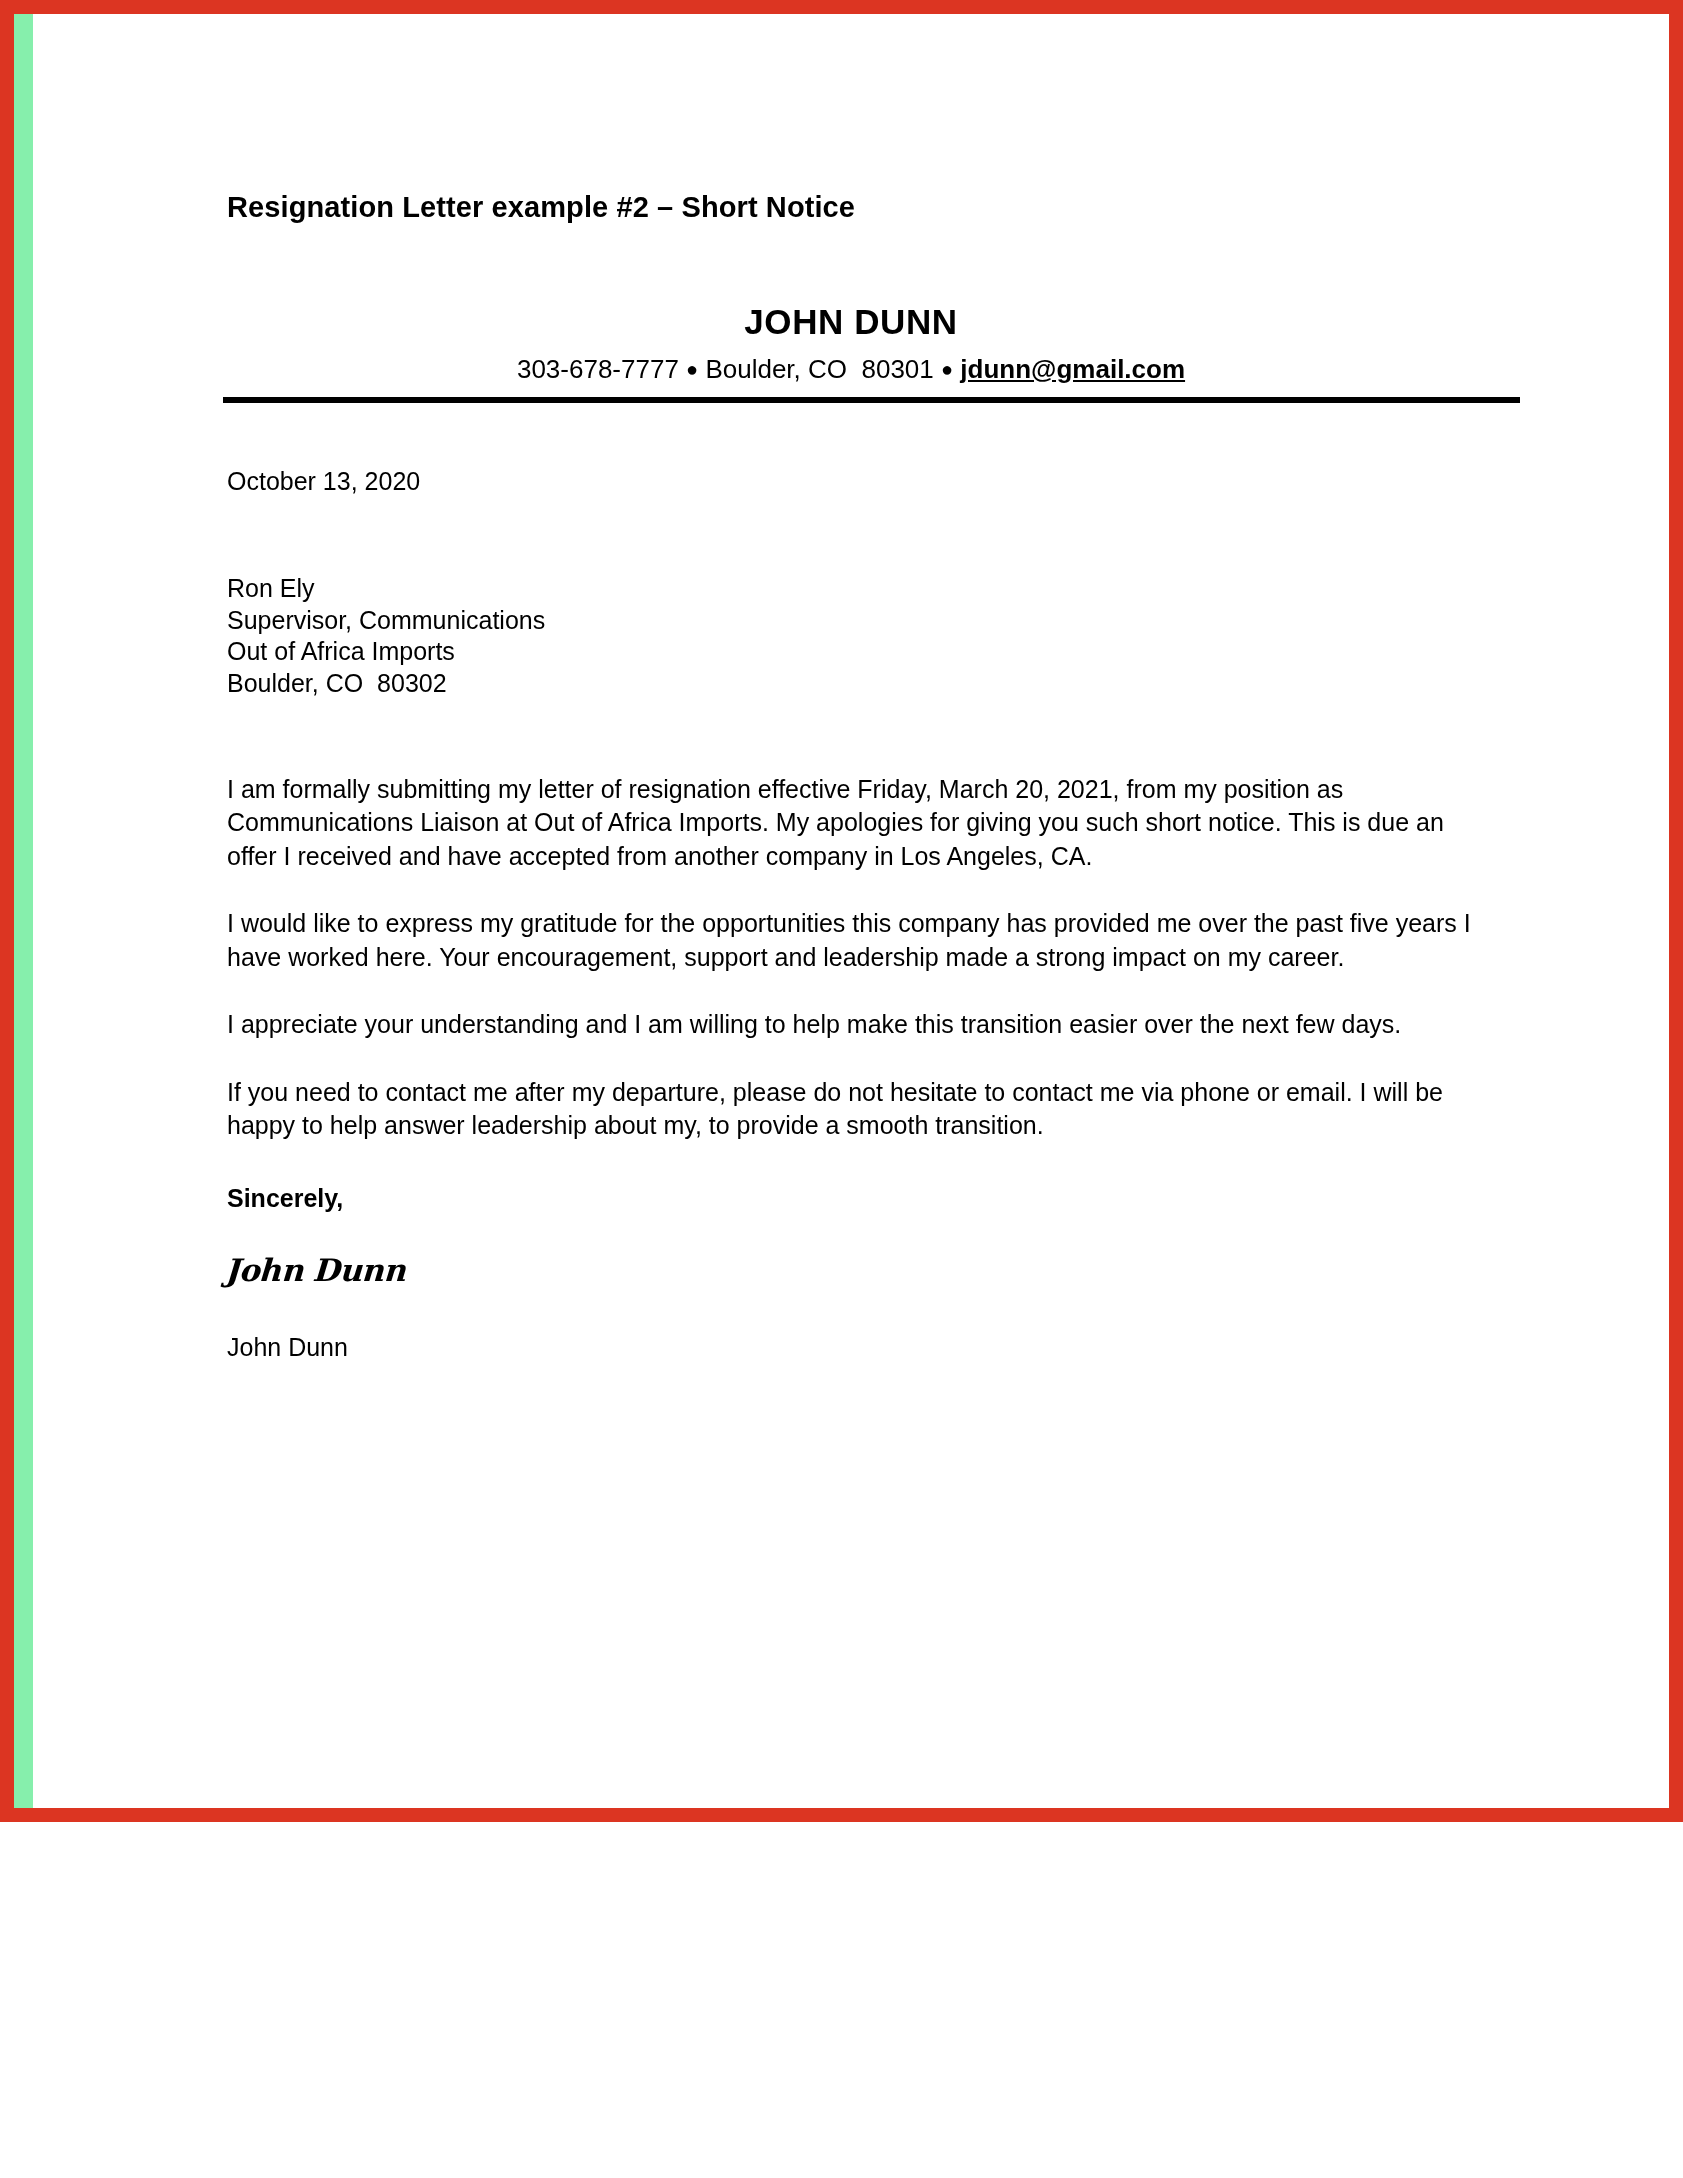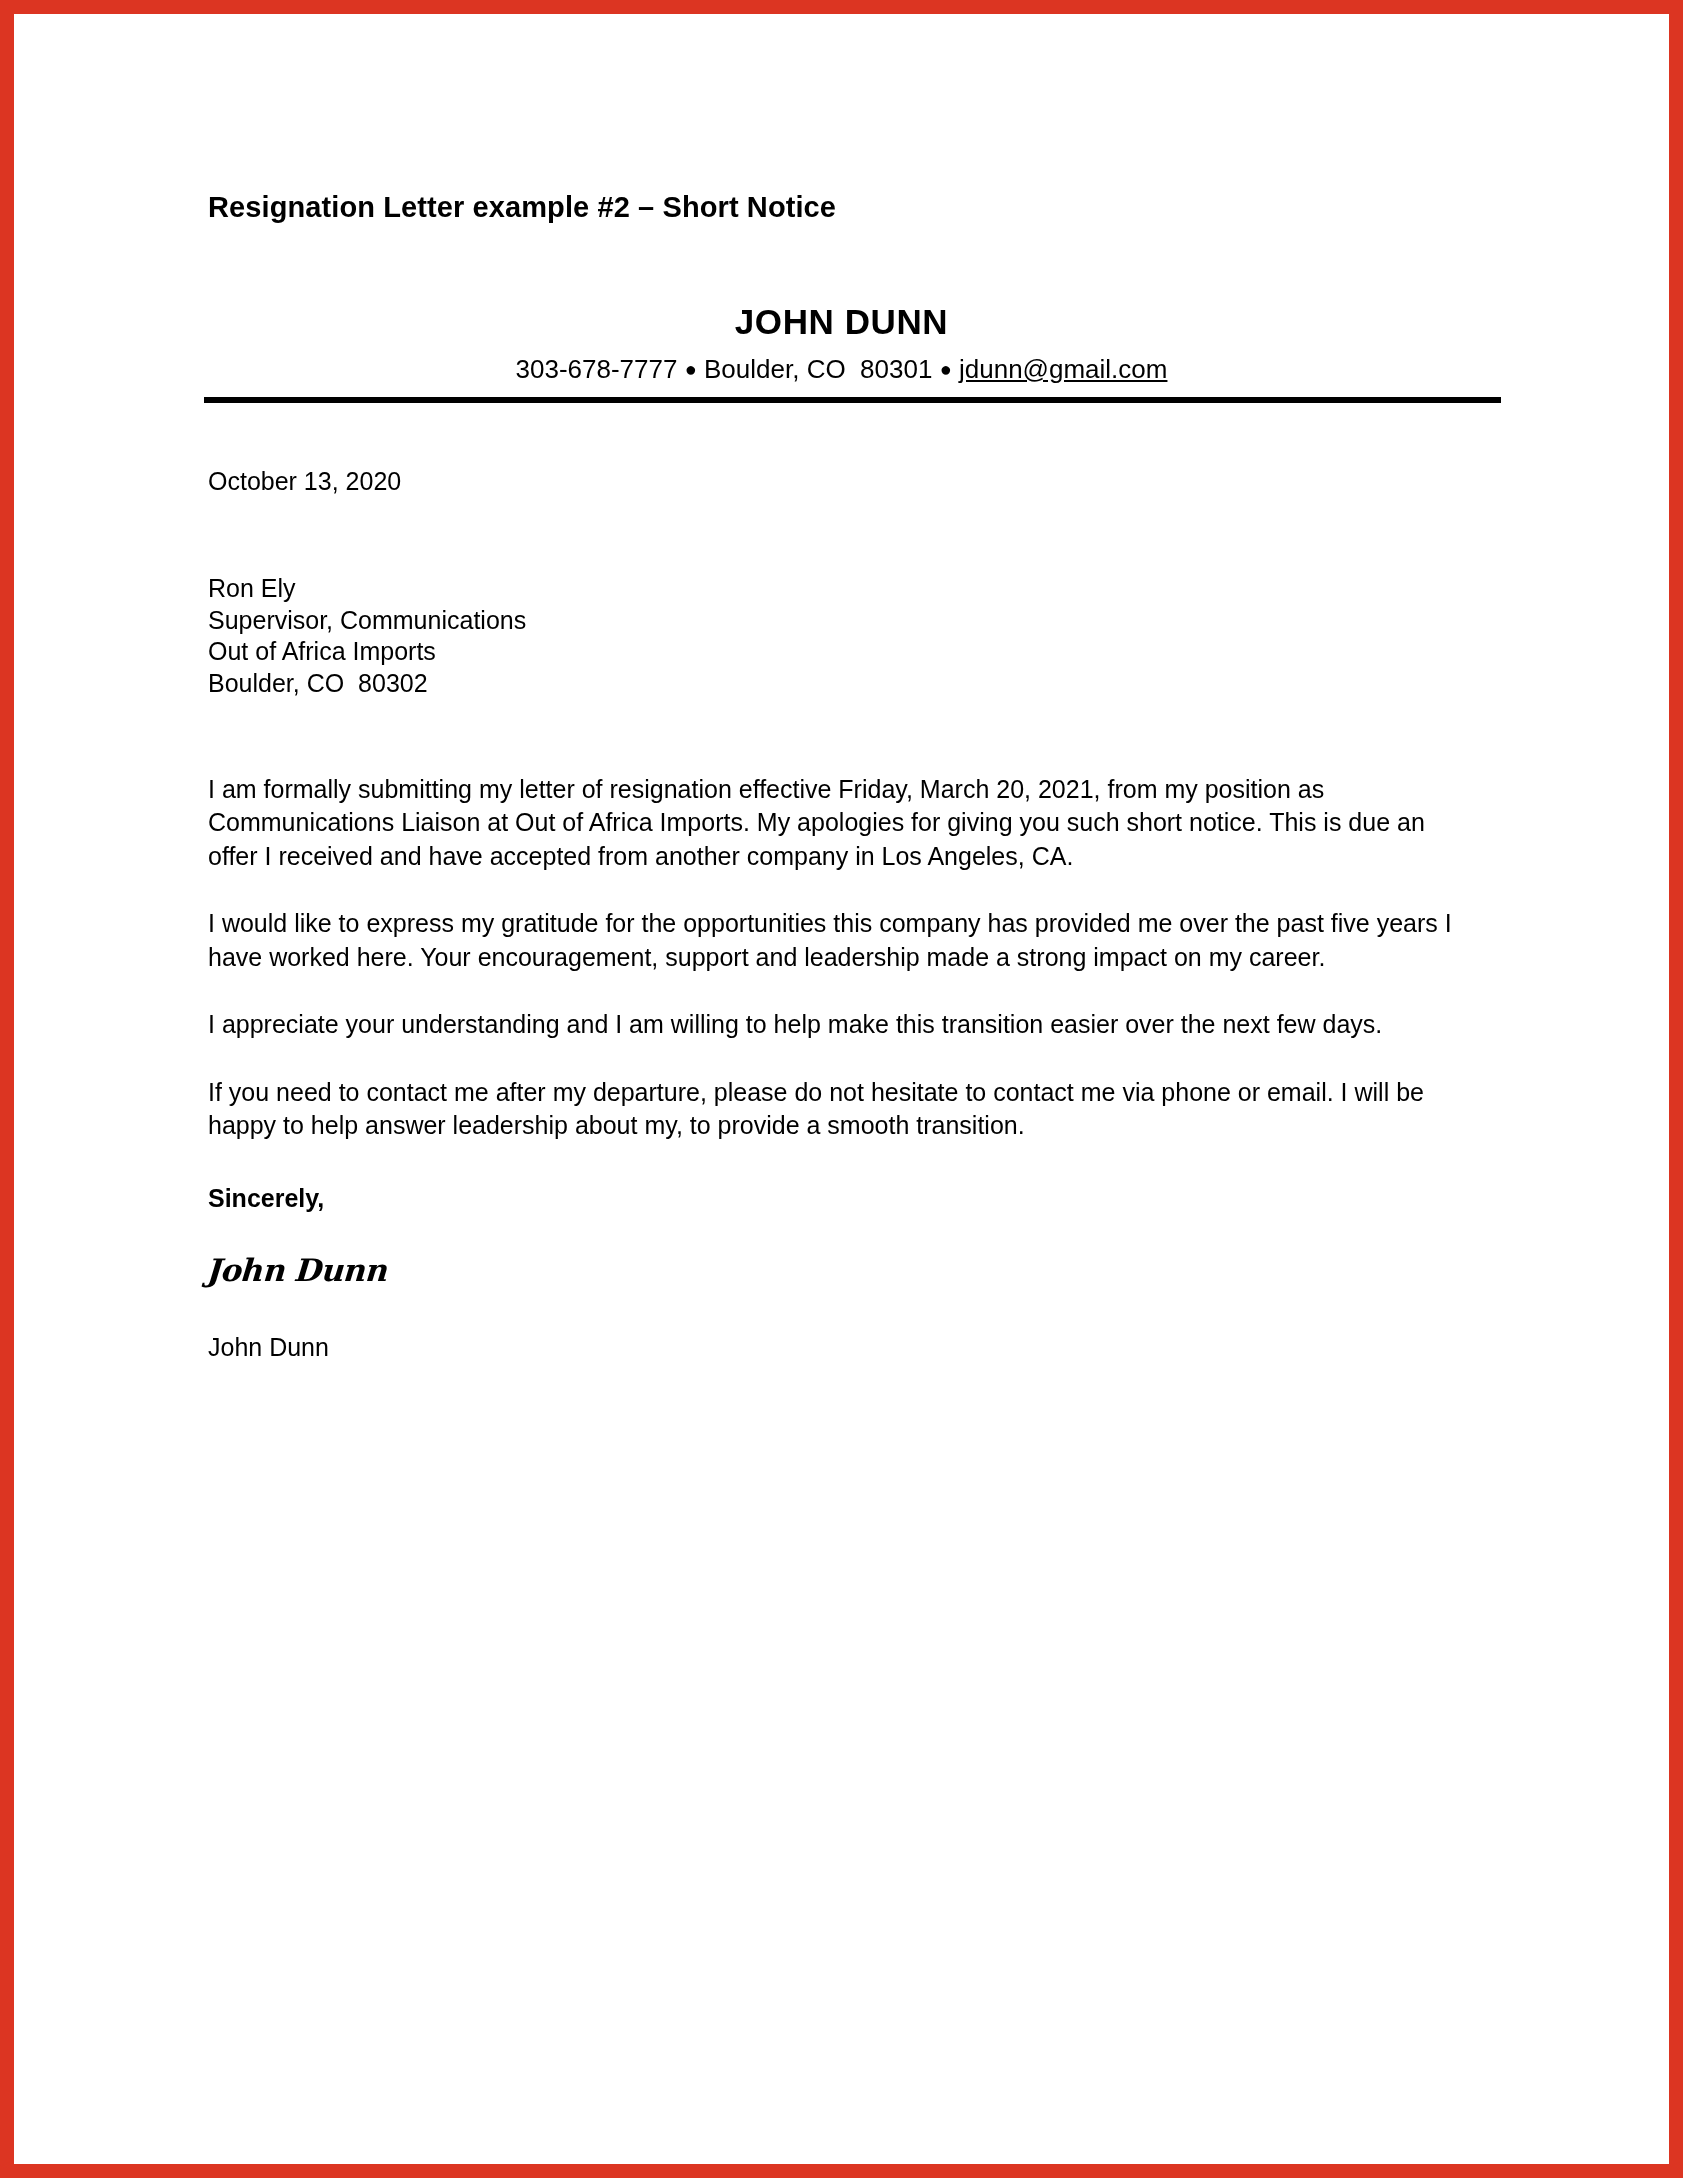--- a/index.html
+++ b/index.html
@@ -12,24 +12,25 @@
     height: 2178px;
     font-family: "Liberation Sans", sans-serif;
     color: #000000;
     overflow: hidden;
   }
 
   
   .page-frame {
     box-sizing: border-box;
     width: 1683px;
-    height: 2178px;
+    height: 1822px;
     border: 14px solid #dc3522;
     background: #86efac;
     position: relative;
+    padding-left: 19px;
   }
 
   
   .sheet {
     box-sizing: border-box;
     width: 100%;
     height: 100%;
     background: #ffffff;
     padding: 176px 194px 0 194px;
     position: relative;
@@ -62,20 +63,21 @@
     margin: 0;
     white-space: pre;
   }
   .letterhead-contact .sep {
     font-size: 20px;
     vertical-align: 2px;
   }
   .email-link {
     text-decoration: underline;
     color: #000000;
+    font-weight: bold;
   }
   .letterhead-rule {
     margin: 12px 0 0 -4px;
     width: 1297px;
     height: 6px;
     background: #000000;
   }
 
   
   .letter-body {

